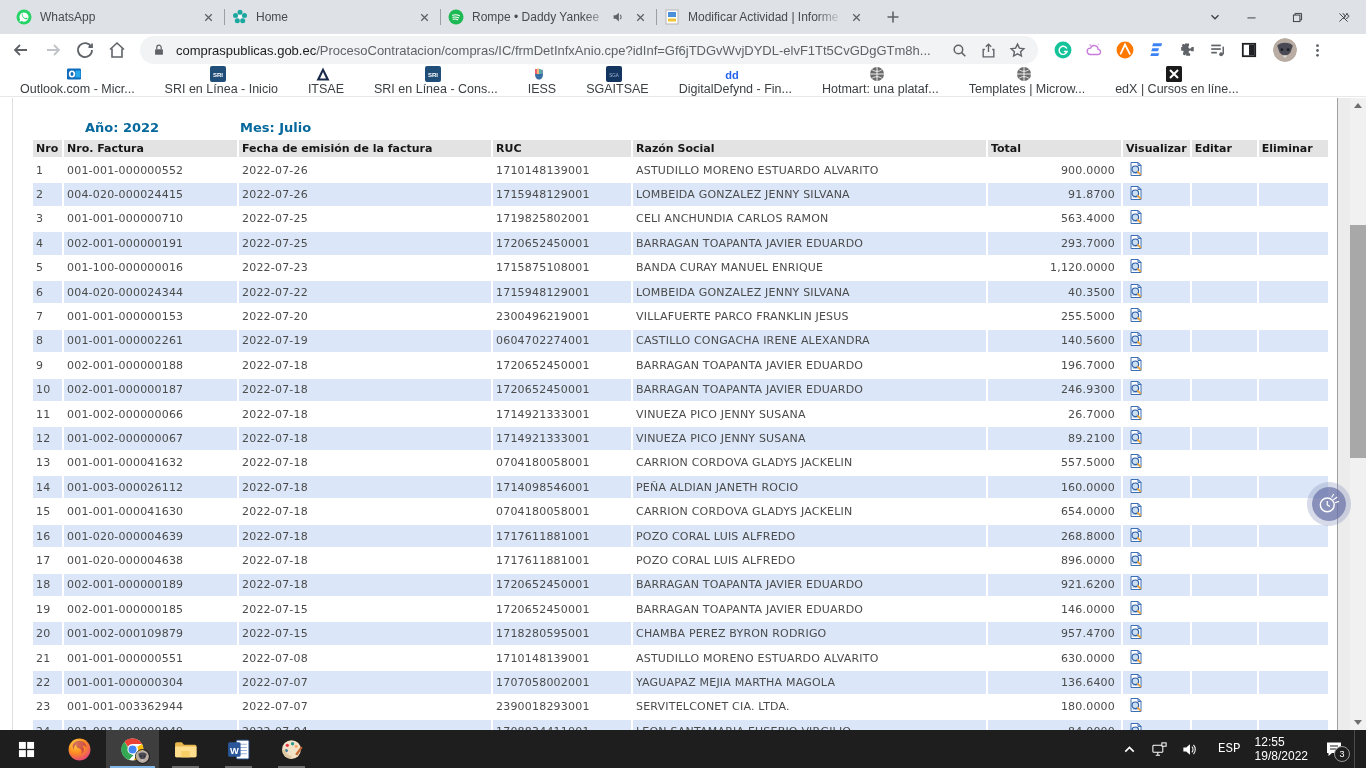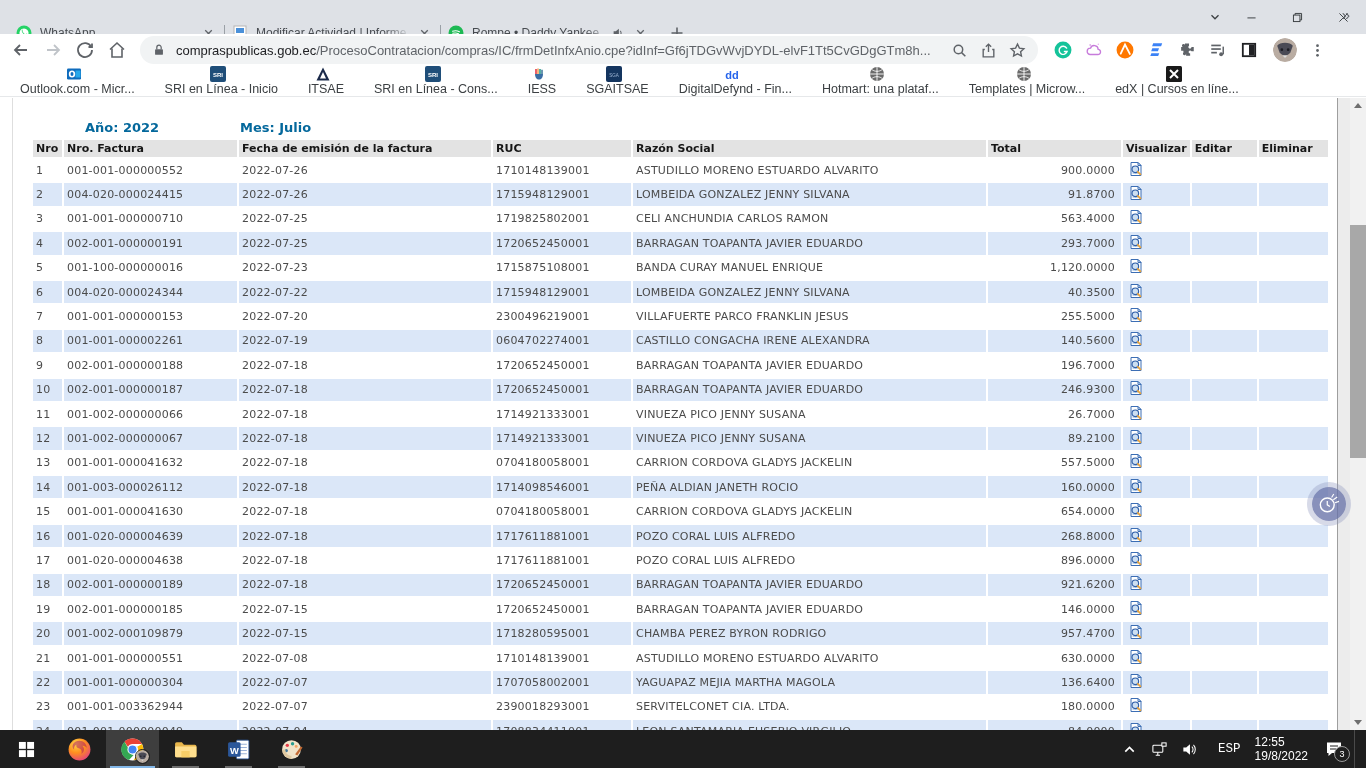--- a/index.html
+++ b/index.html
@@ -3,21 +3,21 @@
 <meta charset="utf-8">
 <style>
   html,body{margin:0;padding:0;}
   body{width:1366px;height:768px;position:relative;overflow:hidden;
        font-family:"Liberation Sans",sans-serif;background:#fff;
        -webkit-font-smoothing:antialiased;}
   svg{display:block;width:100%;height:100%;}
 
   
   .tabstrip{position:absolute;top:0;left:0;width:1366px;height:34px;background:#dee1e6;}
-  .tabs{position:absolute;left:8px;top:16px;height:34px;display:flex;align-items:flex-end;}
+  .tabs{position:absolute;left:8px;top:0;height:34px;display:flex;align-items:flex-end;}
   .tab{width:216px;height:34px;display:flex;align-items:center;padding:0 8px;
        box-sizing:border-box;position:relative;cursor:pointer;}
   .tab:not(.active)+.tab:not(.active)::before{content:'';position:absolute;left:0;top:9px;
        height:16px;width:1px;background:#9aa0a6;}
   .tab.active{background:#fff;border-radius:8px 8px 0 0;}
   .favicon{width:16px;height:16px;flex:none;}
   .tab-title{flex:1;font-size:12px;color:#474b50;margin-left:8px;white-space:nowrap;overflow:hidden;
        -webkit-mask-image:linear-gradient(90deg,#000 82%,transparent);
        mask-image:linear-gradient(90deg,#000 82%,transparent);}
   .tab.active .tab-title{color:#202124;}
@@ -119,49 +119,70 @@
         </span>
     <span class="tab-title">WhatsApp</span>
 
     <span class="tab-close" data-icon="close-icon">
           <svg viewBox="0 0 16 16" fill="none" stroke="#5f6368" stroke-width="1.4">
             <path d="M4.5 4.5l7 7M11.5 4.5l-7 7"></path>
           </svg>
         </span>
   </div>
       <div class="tab">
+    <span class="favicon" data-icon="sercop-flower-icon">
+          <svg viewBox="0 0 16 16">
+            <g fill="#1ba8a0">
+              <circle cx="8" cy="3.2" r="2.5"></circle>
+              <circle cx="3.5" cy="6.5" r="2.5"></circle>
+              <circle cx="12.5" cy="6.5" r="2.5"></circle>
+              <circle cx="5.3" cy="11.8" r="2.5"></circle>
+              <circle cx="10.7" cy="11.8" r="2.5"></circle>
+            </g>
+            <circle cx="8" cy="7.8" r="1.8" fill="#fff"></circle>
+          </svg>
+        </span>
+    <span class="tab-title">Home</span>
+
+    <span class="tab-close" data-icon="close-icon">
+          <svg viewBox="0 0 16 16" fill="none" stroke="#5f6368" stroke-width="1.4">
+            <path d="M4.5 4.5l7 7M11.5 4.5l-7 7"></path>
+          </svg>
+        </span>
+  </div>
+      <div class="tab">
+    <span class="favicon" data-icon="spotify-icon">
+          <svg viewBox="0 0 16 16">
+            <circle cx="8" cy="8" r="7.5" fill="#1db954"></circle>
+            <path d="M4.5 6.2c2.6-.8 4.9-.6 6.9.6M4.8 8.3c2.1-.6 4-.4 5.7.5M5.1 10.3c1.7-.5 3.2-.3 4.6.4" stroke="#fff" stroke-width="1.1" fill="none" stroke-linecap="round"></path>
+          </svg>
+        </span>
+    <span class="tab-title">Rompe • Daddy Yankee</span>
+    <span class="tab-audio" data-icon="audio-speaker-icon">
+          <svg viewBox="0 0 16 16">
+            <path d="M3 6v4h2.5L9 13V3L5.5 6z" fill="#5f6368"></path>
+            <path d="M10.5 5.5a3.5 3.5 0 0 1 0 5" stroke="#5f6368" fill="none" stroke-width="1.2"></path>
+          </svg>
+        </span>
+    <span class="tab-close" data-icon="close-icon">
+          <svg viewBox="0 0 16 16" fill="none" stroke="#5f6368" stroke-width="1.4">
+            <path d="M4.5 4.5l7 7M11.5 4.5l-7 7"></path>
+          </svg>
+        </span>
+  </div>
+      <div class="tab">
     <span class="favicon" data-icon="informe-favicon-icon">
           <svg viewBox="0 0 16 16">
             <rect x="2" y="1" width="12" height="14" fill="#fff" stroke="#b5b5b5"></rect>
             <rect x="4" y="3" width="8" height="5" fill="#4a90d9"></rect>
             <rect x="4" y="9.5" width="8" height="3" fill="#f0c33c"></rect>
           </svg>
         </span>
     <span class="tab-title">Modificar Actividad | Informe</span>
 
-    <span class="tab-close" data-icon="close-icon">
-          <svg viewBox="0 0 16 16" fill="none" stroke="#5f6368" stroke-width="1.4">
-            <path d="M4.5 4.5l7 7M11.5 4.5l-7 7"></path>
-          </svg>
-        </span>
-  </div>
-      <div class="tab">
-    <span class="favicon" data-icon="spotify-icon">
-          <svg viewBox="0 0 16 16">
-            <circle cx="8" cy="8" r="7.5" fill="#1db954"></circle>
-            <path d="M4.5 6.2c2.6-.8 4.9-.6 6.9.6M4.8 8.3c2.1-.6 4-.4 5.7.5M5.1 10.3c1.7-.5 3.2-.3 4.6.4" stroke="#fff" stroke-width="1.1" fill="none" stroke-linecap="round"></path>
-          </svg>
-        </span>
-    <span class="tab-title">Rompe • Daddy Yankee</span>
-    <span class="tab-audio" data-icon="audio-speaker-icon">
-          <svg viewBox="0 0 16 16">
-            <path d="M3 6v4h2.5L9 13V3L5.5 6z" fill="#5f6368"></path>
-            <path d="M10.5 5.5a3.5 3.5 0 0 1 0 5" stroke="#5f6368" fill="none" stroke-width="1.2"></path>
-          </svg>
-        </span>
     <span class="tab-close" data-icon="close-icon">
           <svg viewBox="0 0 16 16" fill="none" stroke="#5f6368" stroke-width="1.4">
             <path d="M4.5 4.5l7 7M11.5 4.5l-7 7"></path>
           </svg>
         </span>
   </div>
       <span class="new-tab" data-icon="plus-icon">
         <svg viewBox="0 0 16 16" fill="none" stroke="#5f6368" stroke-width="1.6">
           <path d="M8 2.5v11M2.5 8h11"></path>
         </svg>

